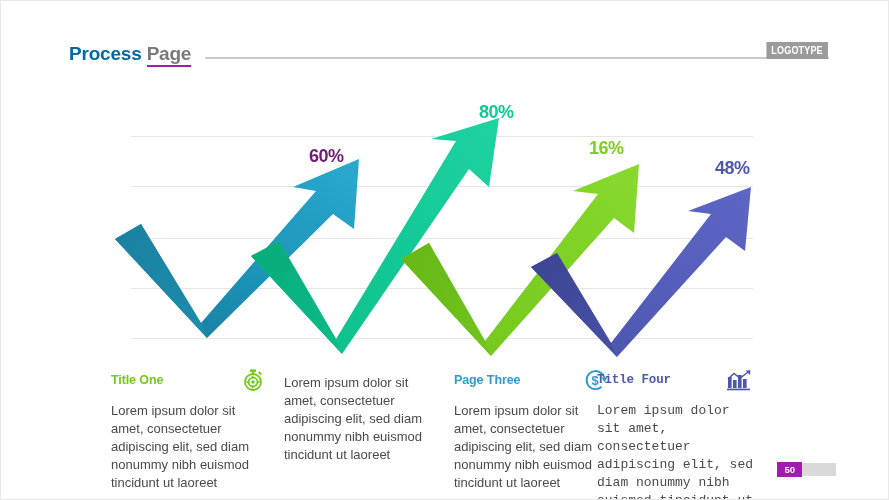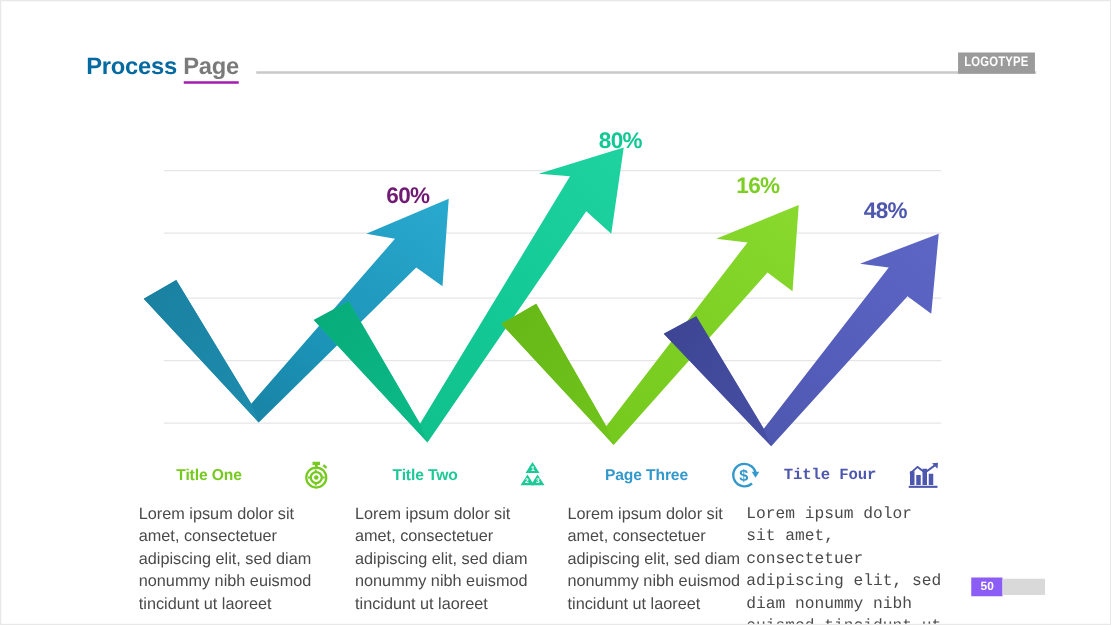--- a/index.html
+++ b/index.html
@@ -110,21 +110,20 @@
   }
   .legend-col {
     position: absolute;
     width: 175px;
     top: 0;
   }
   .legend-head {
     display: flex;
     align-items: center;
     height: 28px;
-    margin-left: 30px;
   }
   .legend-title {
     font-size: 12.5px;
     font-weight: bold;
     letter-spacing: -0.1px;
     white-space: nowrap;
   }
   .legend-icon {
     margin-left: auto;
     margin-right: 18px;
@@ -144,21 +143,21 @@
 
   
   .pagenum {
     position: absolute;
     right: 52px;
     bottom: 22px;
     display: flex;
     align-items: center;
   }
   .pagenum-box {
-    background: #8b5cf6;
+    background: #a21caf;
     color: #ffffff;
     font-size: 9.5px;
     font-weight: bold;
     padding: 3px 7px;
     line-height: 1;
   }
   .pagenum-bar {
     width: 34px;
     height: 13px;
     background: #d9d9d9;
@@ -247,21 +246,21 @@
 
       <g>
         <path d="M 420 176 L 446 162 L 500 252 L 600 123 L 577 120 L 640 96 L 634 160 L 615 146 L 506 266 Z" fill="url(#g4)"></path>
         <path d="M 420 176 L 446 162 L 500 252 L 506 266 Z" fill="url(#g4d)" opacity="0.9"></path>
       </g>
     </svg>
 
     <div class="pct" style="left:178px; top:50px;  color:#701a75;">60%</div>
     <div class="pct" style="left:348px; top:6px;   color:#11c894;">80%</div>
     <div class="pct" style="left:458px; top:42px;  color:#7ccf22;">16%</div>
-    <div class="pct" style="left:560px; top:62px;  color:#4d57ad;">48%</div>
+    <div class="pct" style="left:584px; top:62px;  color:#4d57ad;">48%</div>
   </div>
 
   <div class="legend">
 
     <div class="legend-col" style="left:0px;">
       <div class="legend-head">
         <div class="legend-title" style="color:#76c91e;">Title One</div>
         <div class="legend-icon">
           <svg width="26" height="26" viewBox="0 0 26 26">
             <g fill="none" stroke="#76c91e" stroke-width="1.8">
@@ -276,35 +275,20 @@
             <rect x="11.8" y="18.9" width="1.6" height="2.6" fill="#76c91e"></rect>
             <rect x="6.4" y="14.2" width="2.6" height="1.6" fill="#76c91e"></rect>
             <rect x="17.2" y="14.2" width="2.6" height="1.6" fill="#76c91e"></rect>
           </svg>
         </div>
       </div>
       <div class="legend-body">Lorem ipsum dolor sit amet, consectetuer adipiscing elit, sed diam nonummy nibh euismod tincidunt ut laoreet</div>
     </div>
 
     <div class="legend-col" style="left:173px;">
-      <div class="legend-head">
-        <div class="legend-title" style="color:#1ec997;">Title Two</div>
-        <div class="legend-icon">
-          <svg width="26" height="26" viewBox="0 0 26 26">
-            <g fill="#1ec997">
-              <path d="M13 2.6 L18.6 11.4 L7.4 11.4 Z"></path>
-              <path d="M3.4 21.2 L9 12.6 L14.4 21.2 Z"></path>
-              <path d="M22.6 21.2 L17 12.6 L11.6 21.2 Z"></path>
-            </g>
-            <text x="13.4" y="9.6" font-family="Liberation Sans, sans-serif" font-size="5.4" font-weight="bold" fill="#ffffff" text-anchor="middle">1</text>
-            <text x="8.6" y="19.6" font-family="Liberation Sans, sans-serif" font-size="5.4" font-weight="bold" fill="#ffffff" text-anchor="middle">2</text>
-            <text x="17.4" y="19.6" font-family="Liberation Sans, sans-serif" font-size="5.4" font-weight="bold" fill="#ffffff" text-anchor="middle">3</text>
-          </svg>
-        </div>
-      </div>
       <div class="legend-body">Lorem ipsum dolor sit amet, consectetuer adipiscing elit, sed diam nonummy nibh euismod tincidunt ut laoreet</div>
     </div>
 
     <div class="legend-col" style="left:343px;">
       <div class="legend-head">
         <div class="legend-title" style="color:#3399cc;">Page Three</div>
         <div class="legend-icon">
           <svg width="28" height="28" viewBox="0 0 28 28">
             <path d="M22.6 14 A9 9 0 1 0 19.6 20.8" fill="none" stroke="#3399cc" stroke-width="1.9"></path>
             <path d="M19.4 11.4 L25.4 11.4 L22.4 16.2 Z" fill="#3399cc"></path>

